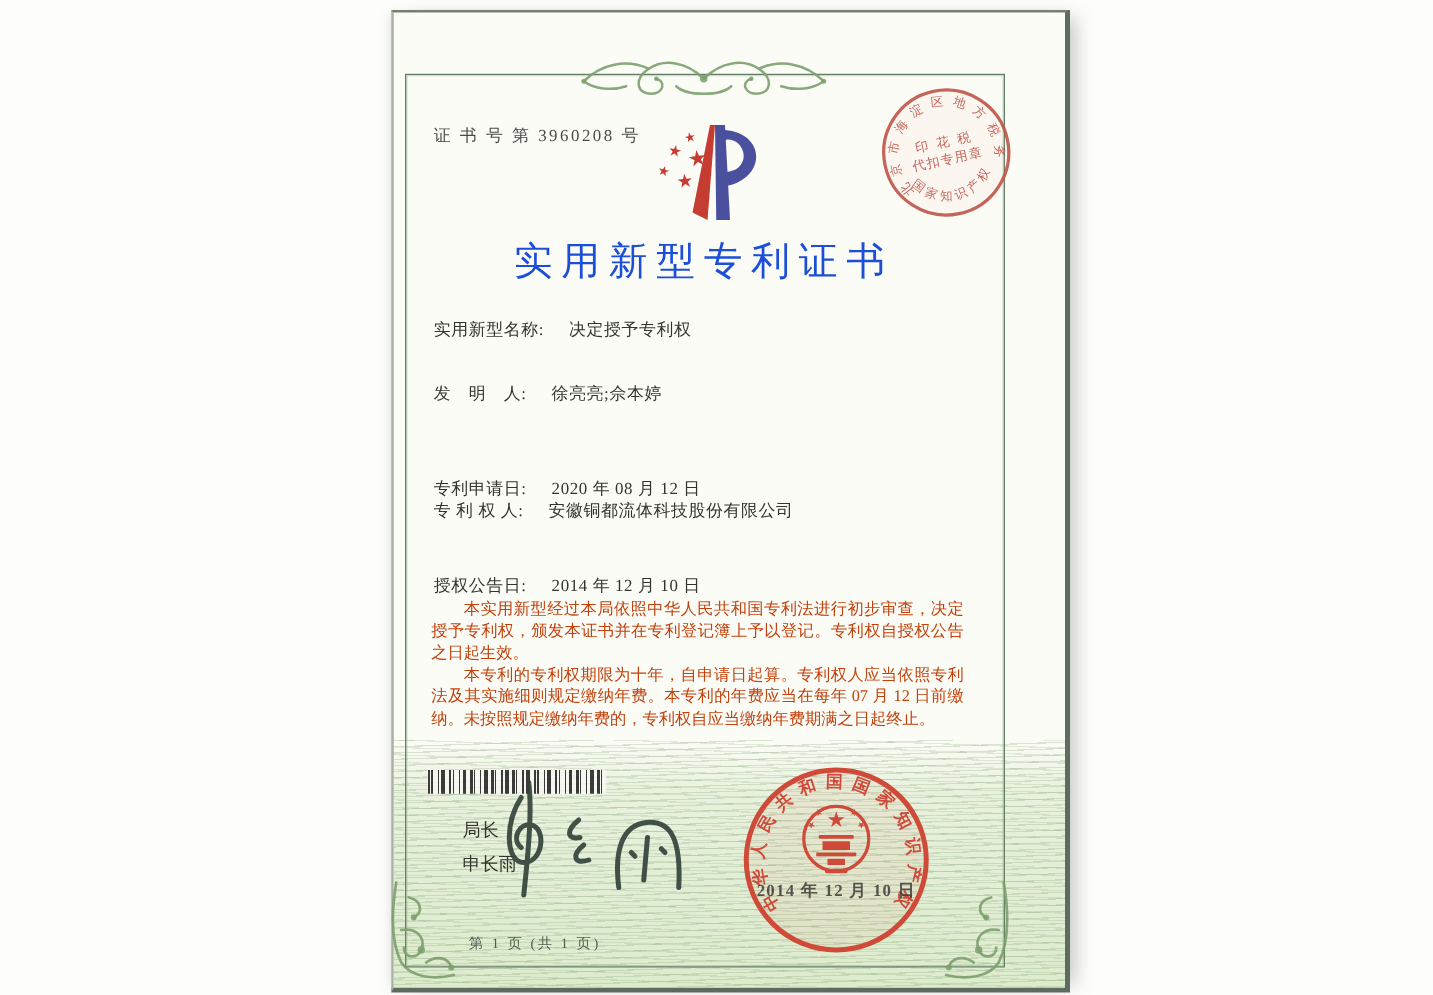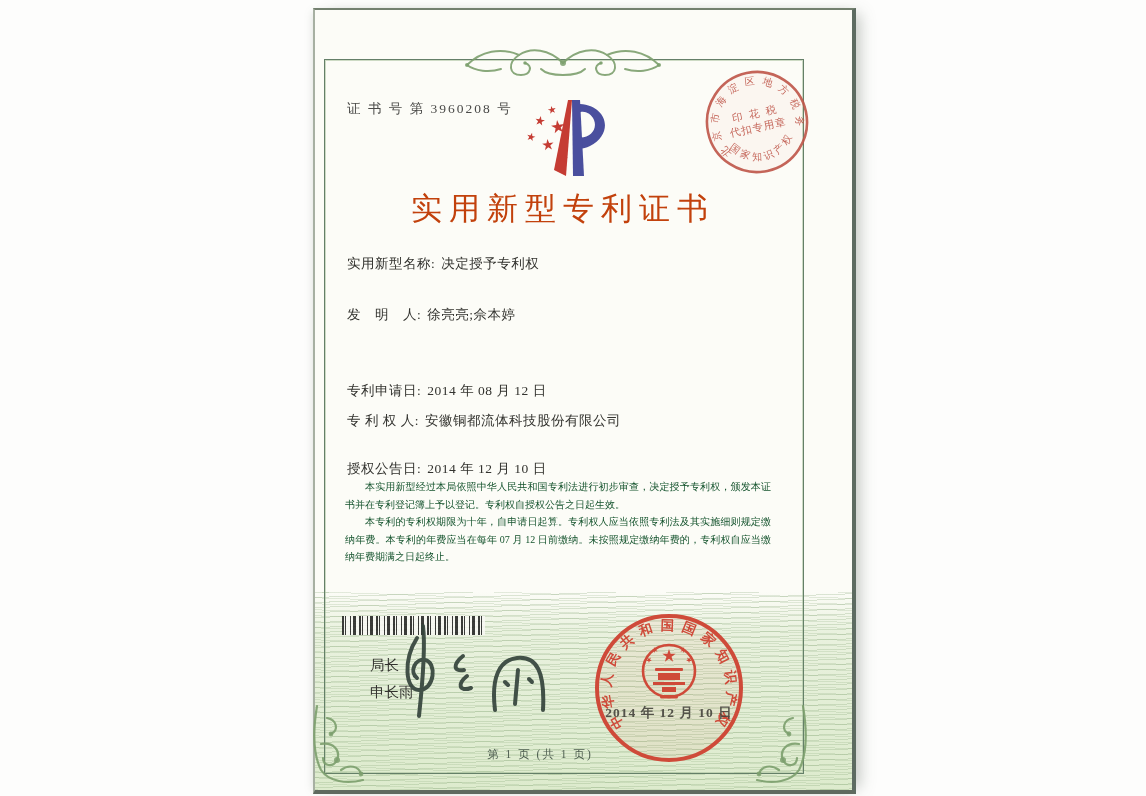--- a/index.html
+++ b/index.html
@@ -13,35 +13,35 @@
   .guilloche{position:absolute;left:0;top:582px;width:537px;height:198px;
          background:
           repeating-linear-gradient(178deg, rgba(125,160,110,.26) 0 1px, rgba(255,255,255,0) 1px 5px),
           repeating-linear-gradient(182deg, rgba(125,160,110,.20) 0 1px, rgba(255,255,255,0) 1px 6px),
           linear-gradient(180deg, rgba(227,238,214,0) 0%, rgba(227,238,214,.75) 20%, #e3eed6 55%, #ddebcd 100%);}
   .frame{position:absolute;left:9px;top:49px;width:478px;height:713px;
          border:1.5px solid #647f68;box-shadow:inset 0 0 0 1px rgba(165,190,155,.55);}
   .cert-no{position:absolute;left:32px;top:90px;font-size:13.5px;letter-spacing:2px;color:#4a4a48;}
   .logo{position:absolute;left:195px;top:86px;}
   .title{position:absolute;left:9px;top:178px;width:478px;text-align:center;
-         font-size:31px;letter-spacing:7px;color:#c2410c;font-weight:500;}
+         font-size:31px;letter-spacing:7px;color:#1d4ed8;font-weight:500;}
   .frow{position:absolute;left:32px;font-size:13.5px;color:#33332f;letter-spacing:.5px;white-space:nowrap;}
-  .frow .lbl{margin-right:6px;}
-  .paras{position:absolute;left:30px;top:468px;width:426px;font-size:10px;line-height:17.5px;
-         color:#14532d;text-align:justify;}
+  .frow .lbl{margin-right:20px;}
+  .paras{position:absolute;left:30px;top:468px;width:426px;font-size:13px;line-height:17.5px;
+         color:#c2410c;text-align:justify;}
   .paras p{margin:0;text-indent:2em;}
   .barcode{position:absolute;left:27px;top:606px;width:143px;height:19px;opacity:.85;
          background:repeating-linear-gradient(90deg,#1c1c1c 0 2px,#f8f8f4 2px 3px,#1c1c1c 3px 4px,
            #f8f8f4 4px 8px,#1c1c1c 8px 9px,#f8f8f4 9px 11px,#1c1c1c 11px 14px,#f8f8f4 14px 17px);}
   .signer{position:absolute;left:32px;top:642px;font-size:14.5px;color:#33332f;line-height:27px;margin-left:23px;}
   .sig{position:absolute;left:80px;top:608px;}
   .seal{position:absolute;left:277px;top:601px;width:154px;height:154px;}
   .seal-date{position:absolute;left:270px;top:694px;width:168px;text-align:center;
          font-size:13.5px;letter-spacing:1px;color:#42403a;font-weight:bold;opacity:.88;}
-  .footer{position:absolute;left:60px;top:737px;width:330px;text-align:center;
+  .footer{position:absolute;left:60px;top:737px;width:330px;
          font-size:11.5px;letter-spacing:2px;color:#4e5e50;}
   .tax-stamp{position:absolute;left:388px;top:58px;width:112px;height:112px;
          transform:rotate(-12deg);opacity:.9;}
   .ornament-top{position:absolute;left:146px;top:31px;}
   .corner{position:absolute;}
   .c-bl{left:-4px;top:694px;}
   .c-br{left:438px;top:694px;transform:scaleX(-1);}
 </style>
 </head>
 <body>
@@ -118,23 +118,23 @@
 
     <div class="title">实用新型专利证书</div>
 
     <div class="frow" style="top:245px">
       <span class="lbl">实用新型名称:</span><span>决定授予专利权</span>
     </div>
     <div class="frow" style="top:296px">
       <span class="lbl">发　明　人:</span><span>徐亮亮;佘本婷</span>
     </div>
     <div class="frow" style="top:372px">
-      <span class="lbl">专利申请日:</span><span>2014 年 08 月 12 日</span>
-    </div>
-    <div class="frow" style="top:402px">
+      <span class="lbl">专利申请日:</span><span>2020 年 08 月 12 日</span>
+    </div>
+    <div class="frow" style="top:390px">
       <span class="lbl">专 利 权 人:</span><span>安徽铜都流体科技股份有限公司</span>
     </div>
     <div class="frow" style="top:450px">
       <span class="lbl">授权公告日:</span><span>2014 年 12 月 10 日</span>
     </div>
 
     <div class="paras">
       <p>本实用新型经过本局依照中华人民共和国专利法进行初步审查，决定授予专利权，颁发本证书并在专利登记簿上予以登记。专利权自授权公告之日起生效。</p>
       <p>本专利的专利权期限为十年，自申请日起算。专利权人应当依照专利法及其实施细则规定缴纳年费。本专利的年费应当在每年 07 月 12 日前缴纳。未按照规定缴纳年费的，专利权自应当缴纳年费期满之日起终止。</p>
     </div>

